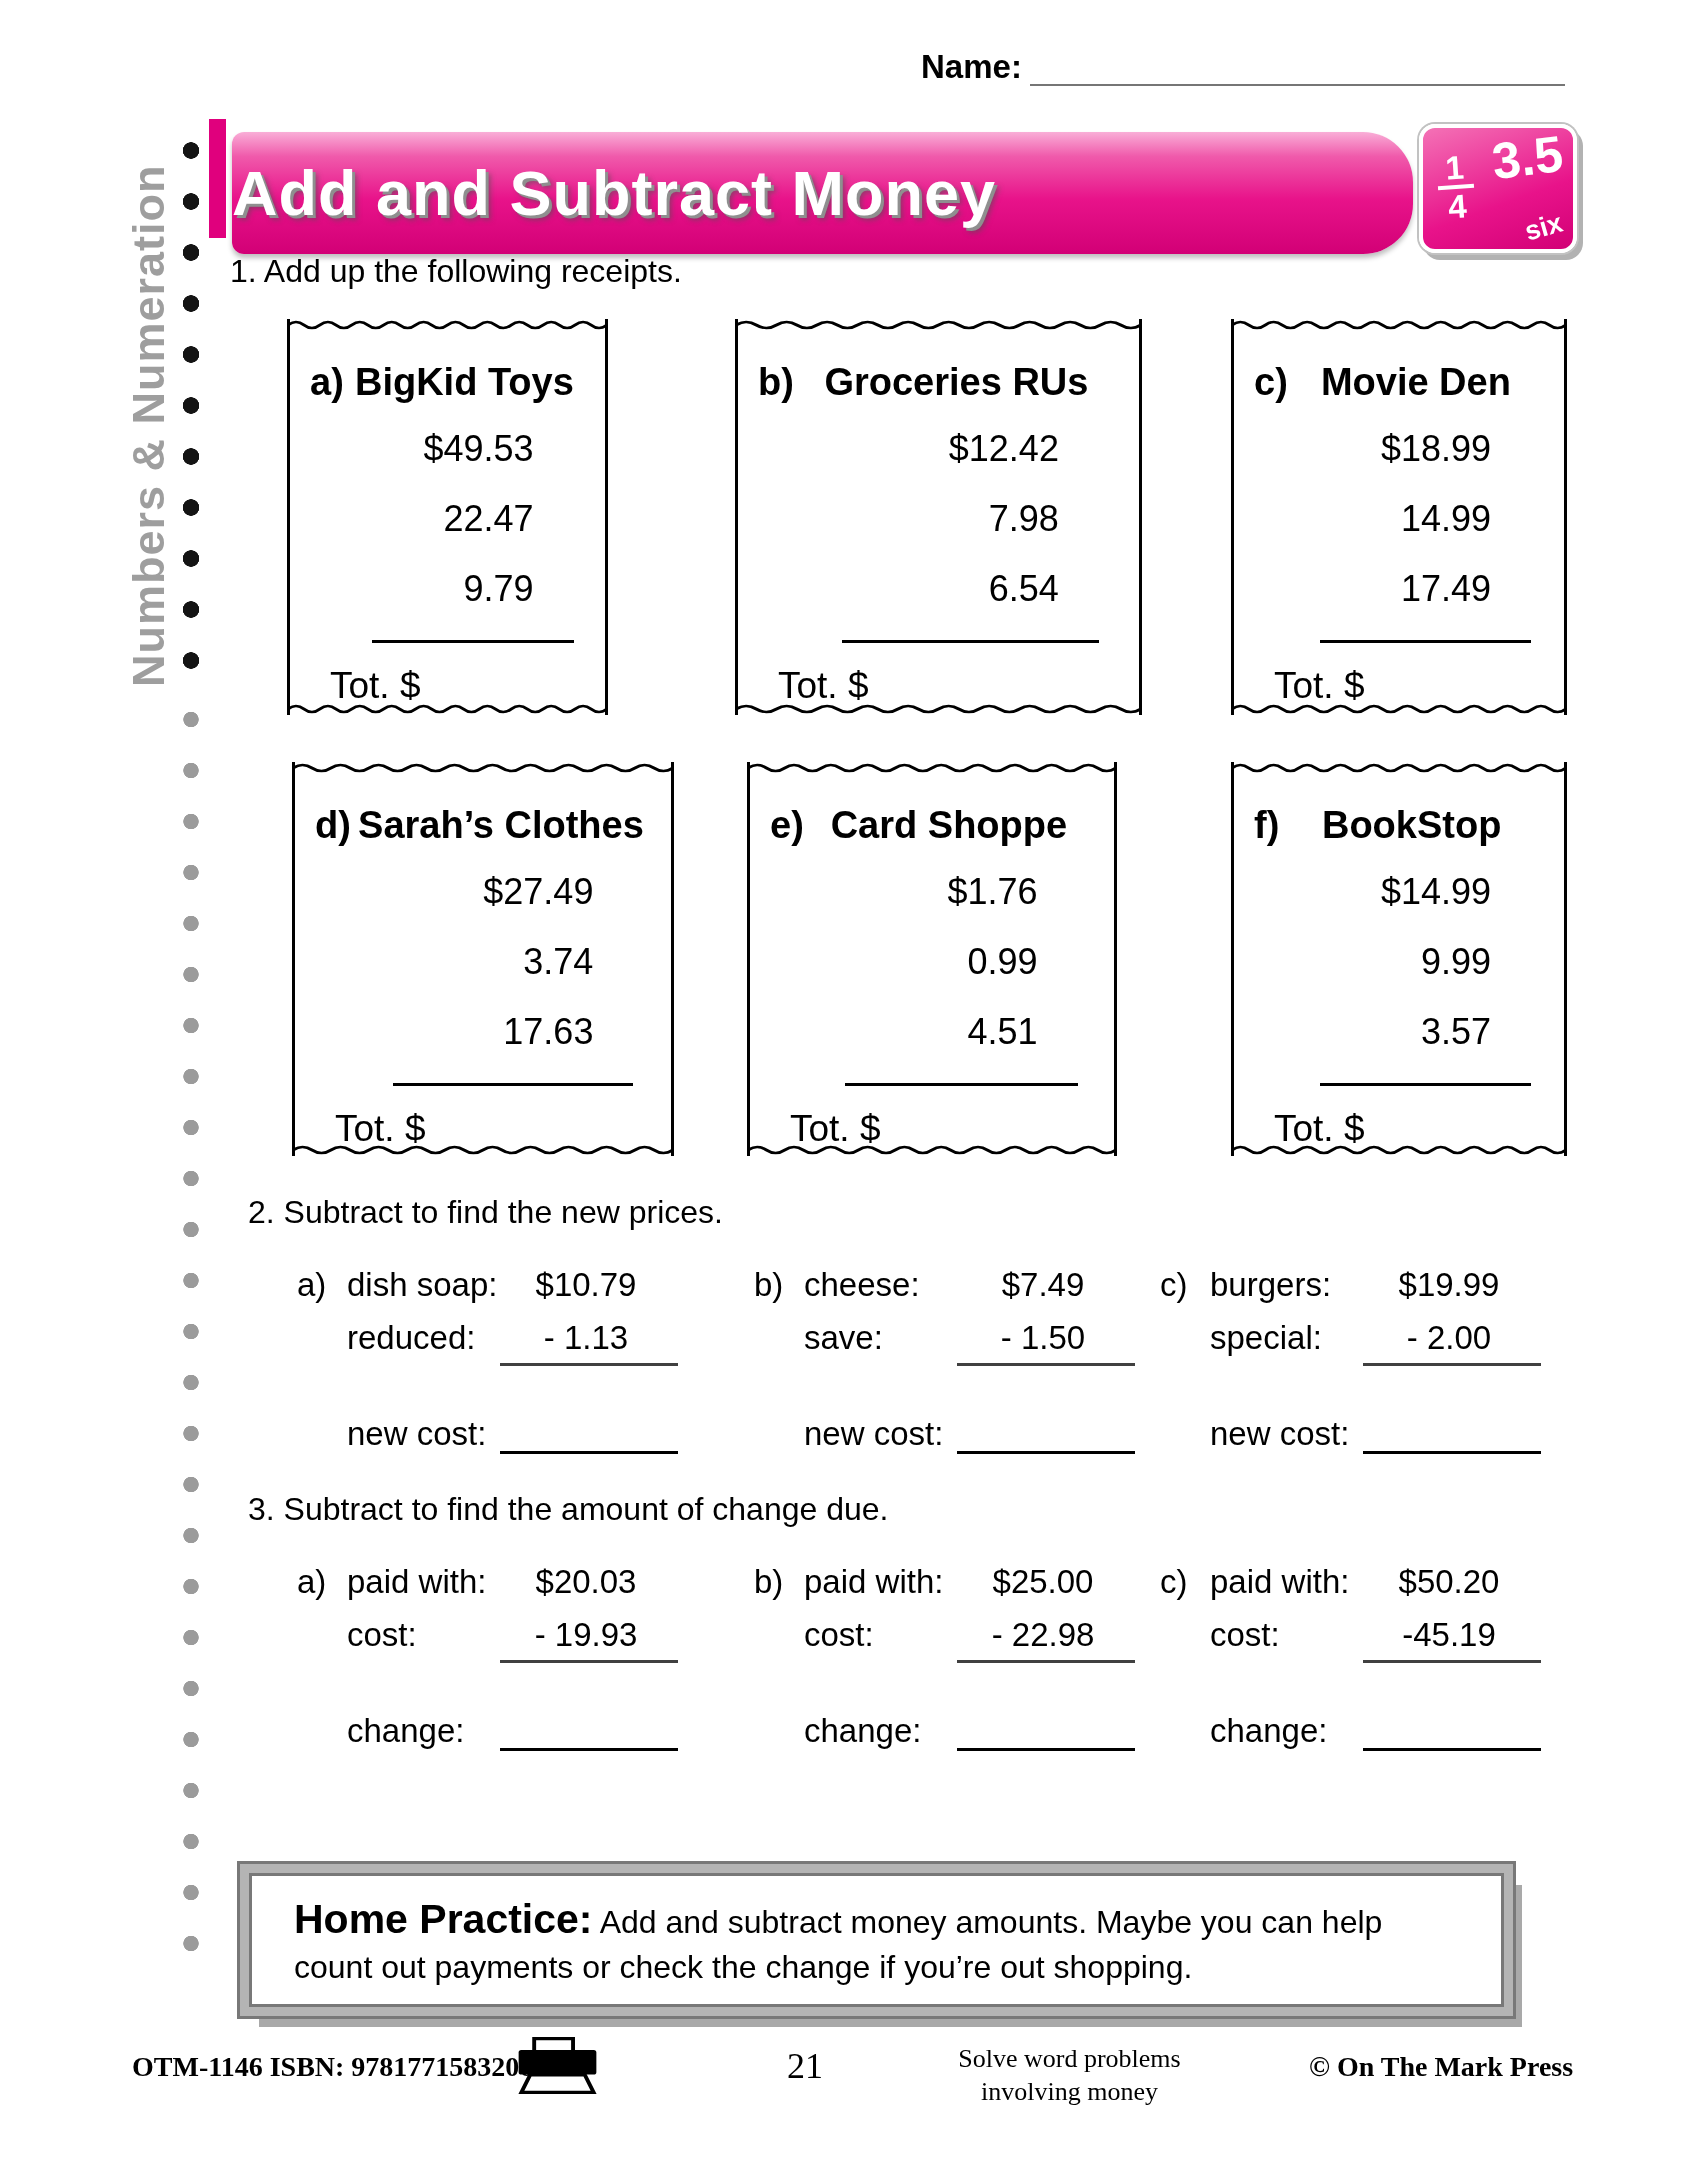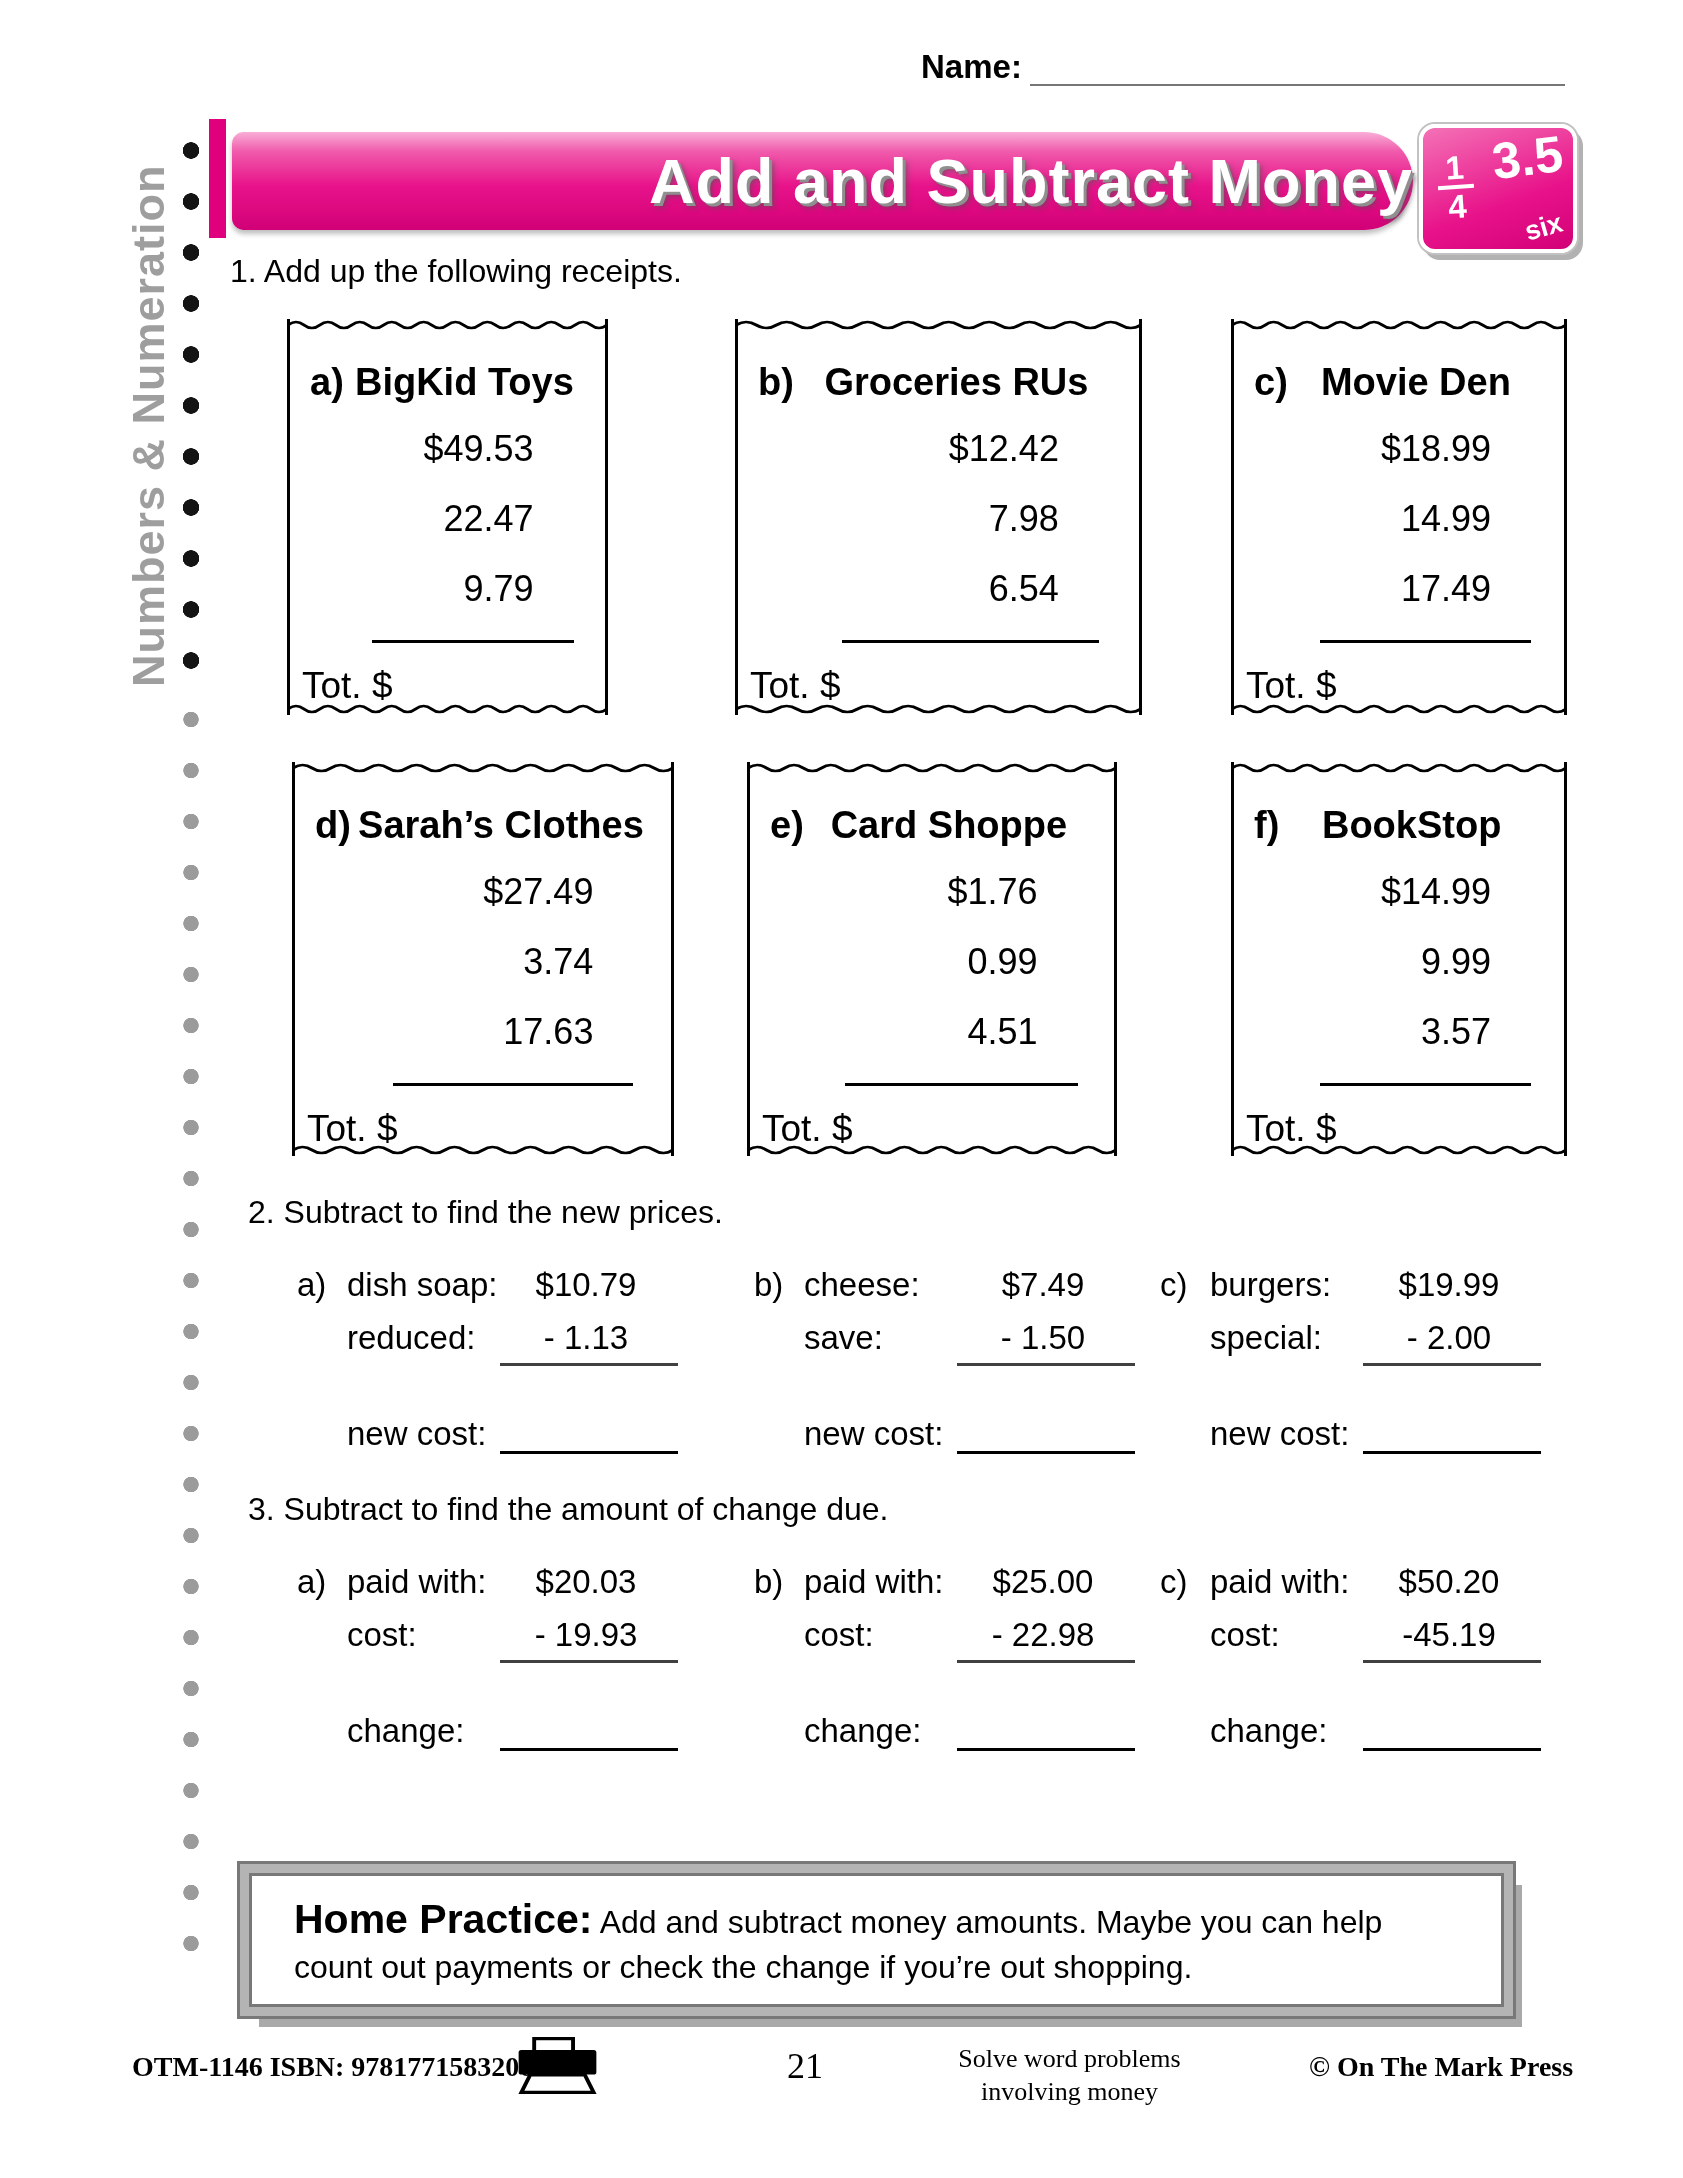--- a/index.html
+++ b/index.html
@@ -6,24 +6,24 @@
   .page{position:relative;width:1683px;height:2178px;background:#ffffff;overflow:hidden;
         font-family:"Liberation Sans",sans-serif;color:#000;}
 
   
   .name-row{position:absolute;left:921px;top:48px;display:flex;align-items:flex-end;}
   .name-label{font-size:33px;font-weight:bold;}
   .name-line{width:535px;height:36px;border-bottom:2px solid #767676;margin-left:8px;}
 
   
   .side-strip{position:absolute;left:209px;top:119px;width:17px;height:119px;background:#e0007d;}
-  .banner{position:absolute;left:232px;top:132px;width:1181px;height:98px;
+  .banner{position:absolute;left:232px;top:132px;width:1181px;height:122px;
           border-radius:12px 50px 50px 12px;
           background:linear-gradient(180deg,#f9aed7 0%,#f05aab 20%,#e8138a 55%,#d20076 100%);
-          display:flex;align-items:center;justify-content:flex-end;
+          display:flex;align-items:center;justify-content:flex-start;
           box-shadow:0 4px 5px rgba(0,0,0,.25);}
   .banner-title{font-size:63px;font-weight:bold;color:#fff;letter-spacing:1px;
           text-shadow:3px 3px 0 #8f8f8f,5px 5px 5px rgba(80,80,80,.55);}
 
   
   .badge{position:absolute;left:1419px;top:124px;width:150px;height:121px;color:#fff;
          background:linear-gradient(160deg,#f472b6 0%,#e8138a 60%,#d20076 100%);
          border:4px solid #fff;border-radius:16px;
          box-shadow:0 0 0 2px #c2c2c2,5px 6px 0 1px #b2b2b2;}
   .badge-score{position:absolute;top:0px;right:10px;font-size:51px;font-weight:bold;transform:rotate(-7deg);}
@@ -57,21 +57,21 @@
   #rb{left:735px;top:319px;width:401px;height:396px;}
   #rc{left:1231px;top:319px;width:330px;height:396px;}
   #rd{left:292px;top:762px;width:376px;height:394px;}
   #re{left:747px;top:762px;width:364px;height:394px;}
   #rf{left:1231px;top:762px;width:330px;height:394px;}
   .r-head{display:flex;align-items:baseline;margin-top:42px;padding:0 20px;font-size:38px;font-weight:bold;}
   .r-store{flex:1;text-align:center;}
   .r-amounts{margin:10px 10% 0 auto;width:64%;box-sizing:border-box;text-align:right;
              padding-right:40px;padding-bottom:16px;font-size:36px;line-height:70px;
              border-bottom:3px solid #000;}
-  .r-tot{margin-top:22px;padding-left:12px;font-size:37px;display:flex;align-items:flex-start;gap:38px;}
+  .r-tot{margin-top:22px;padding-left:40px;font-size:37px;display:flex;align-items:flex-start;gap:38px;}
   .r-tot-blank{flex:1;height:42px;}
 
   
   .prob{position:absolute;width:381px;font-size:33px;}
   .prow{display:grid;grid-template-columns:50px 1fr 178px;align-items:baseline;
         line-height:40px;margin-bottom:13px;}
   .pval{text-align:center;padding-right:6px;}
   .minus{border-bottom:3px solid #404040;padding-bottom:5px;}
   .row3{margin-top:48px;}
   .blankline{border-bottom:3px solid #000;height:34px;align-self:end;}

